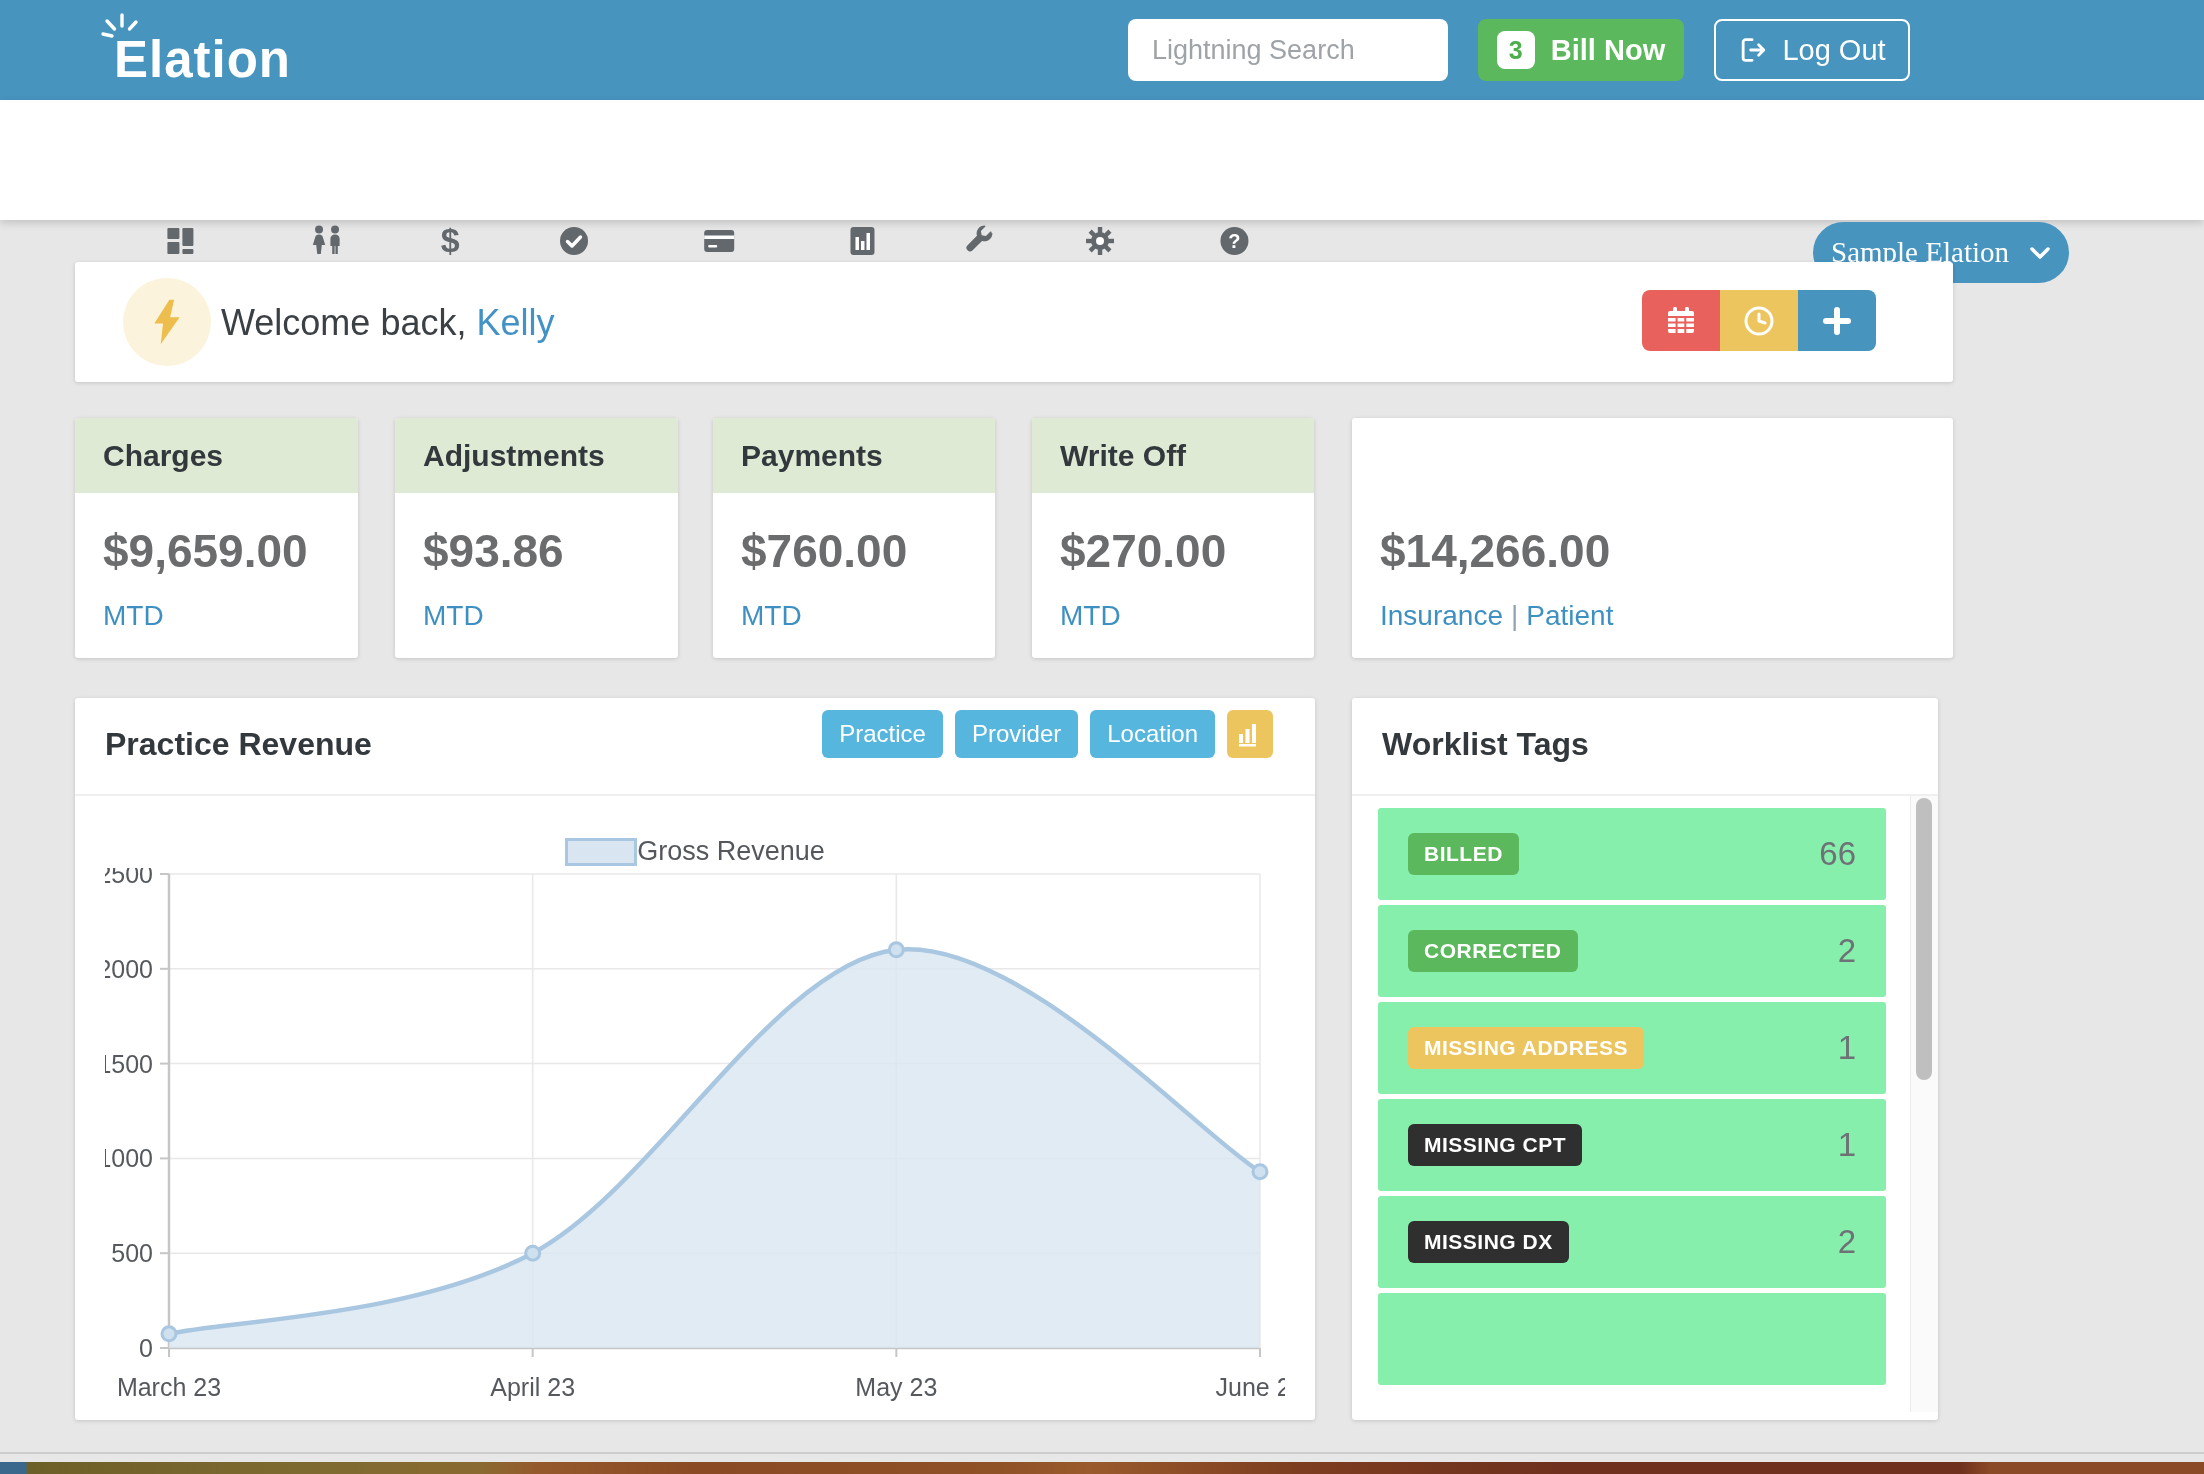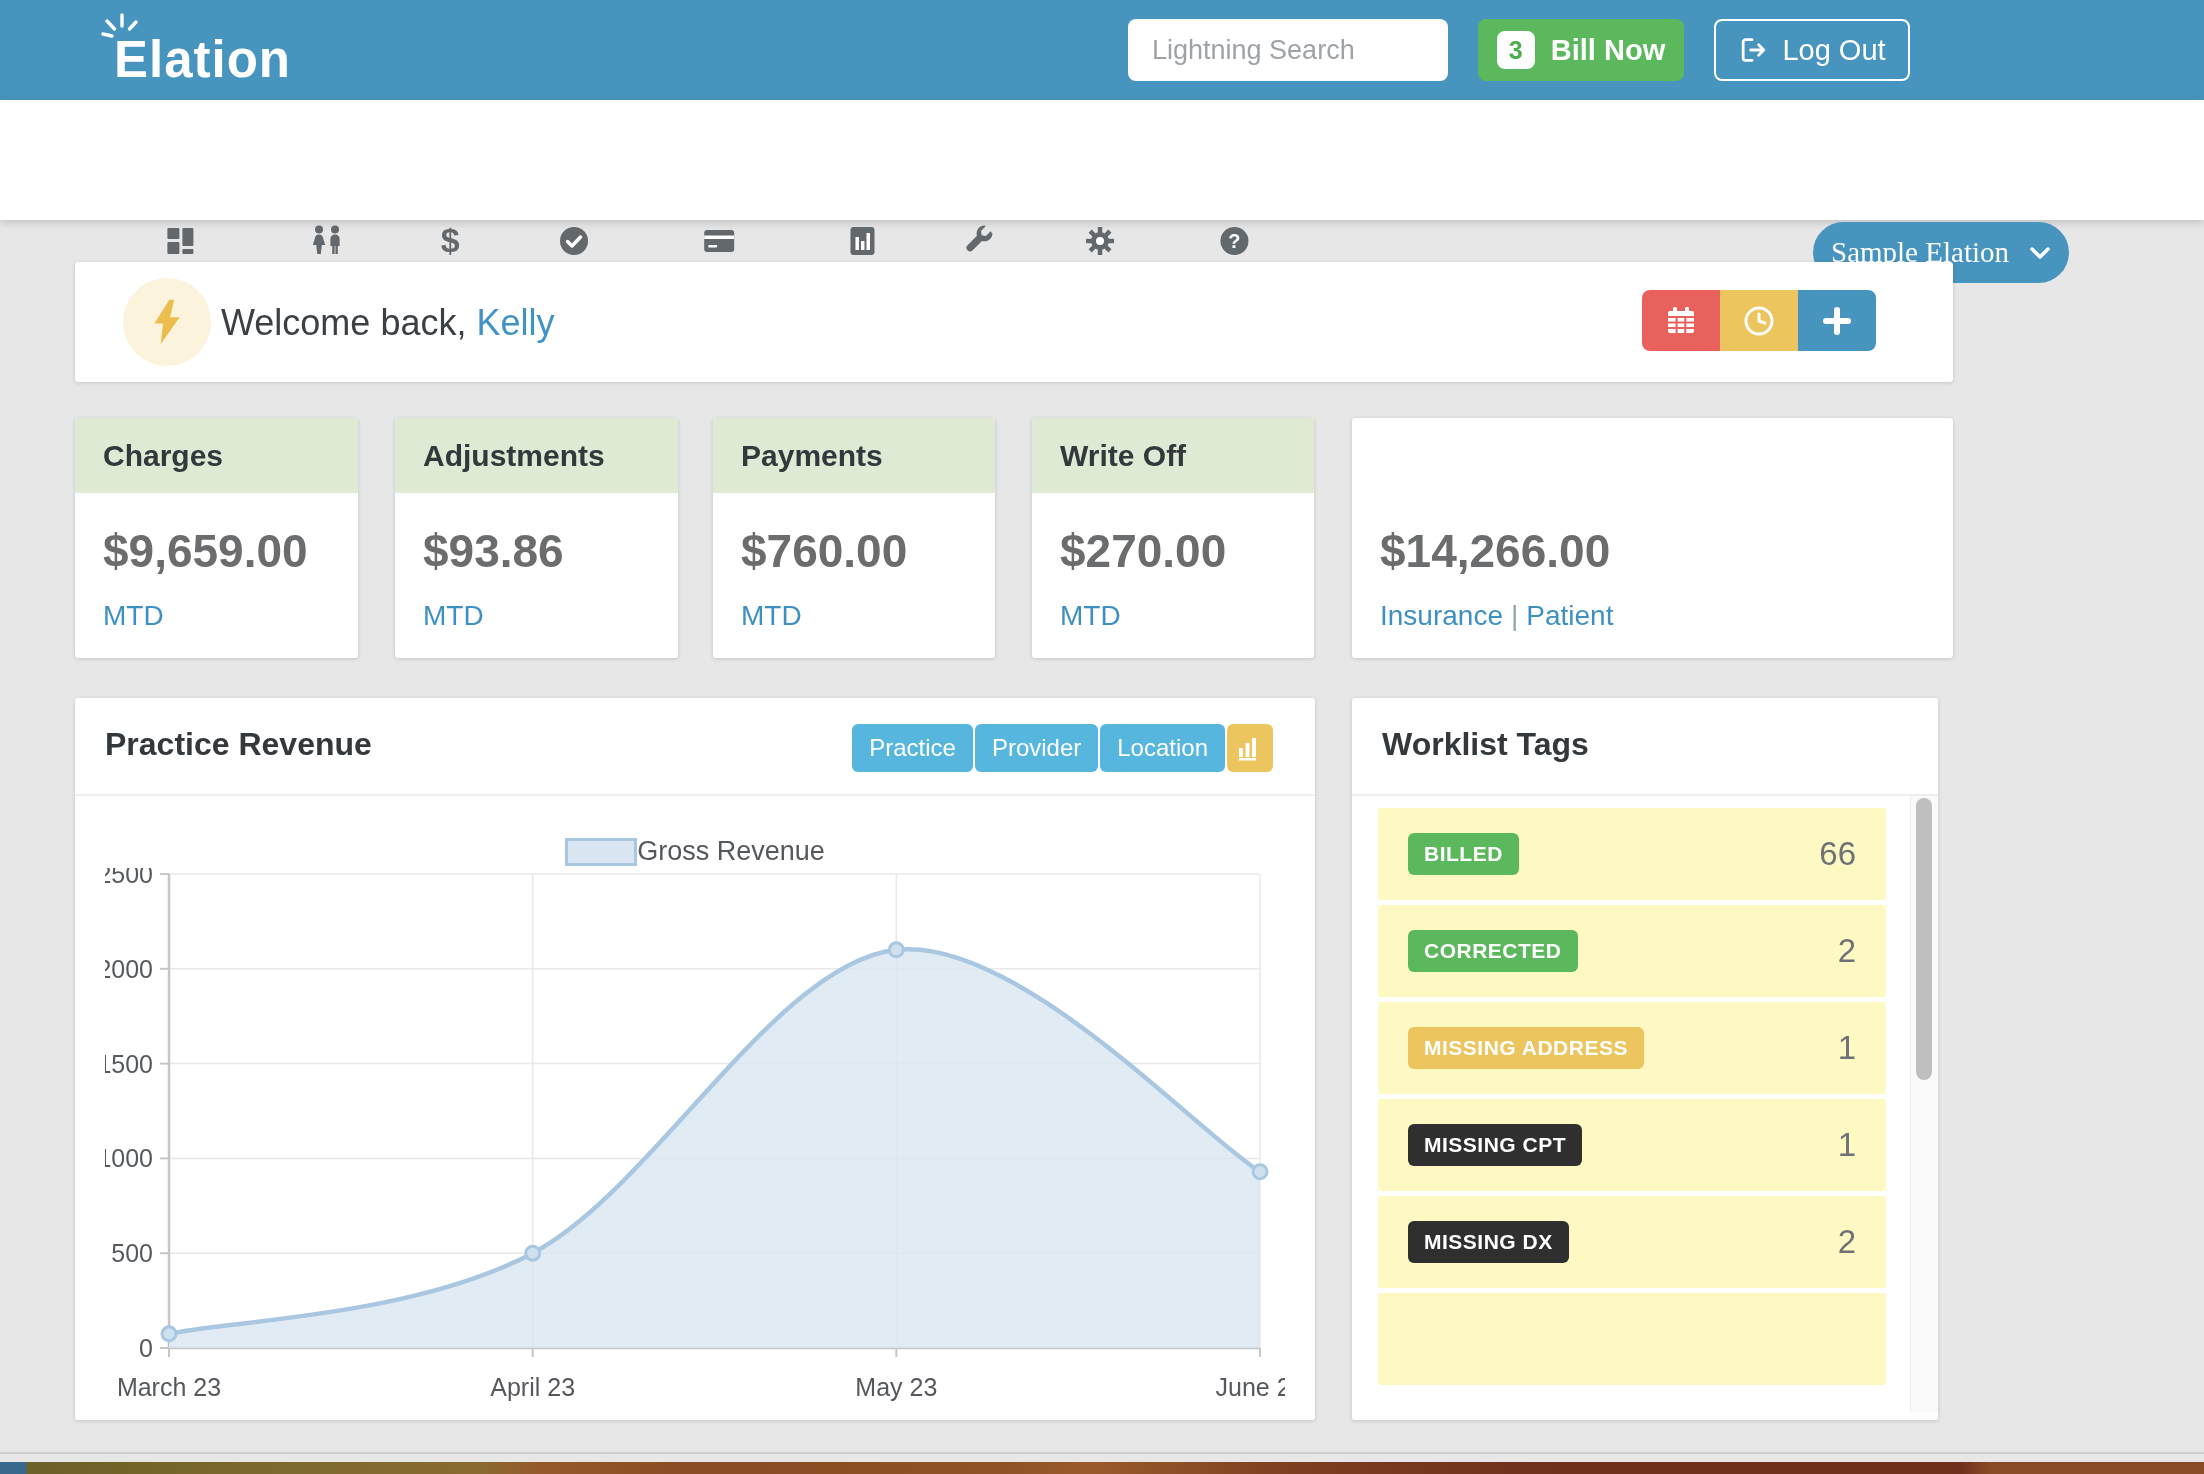--- a/index.html
+++ b/index.html
@@ -43,34 +43,34 @@
   .stat-link { position:absolute; left:28px; bottom:26px; font-size:28px; color:#3f90c2; text-decoration:none; cursor:pointer; }
   .ar-links { position:absolute; left:28px; bottom:26px; font-size:28px; }
   .ar-links a { color:#3f90c2; text-decoration:none; cursor:pointer; }
   .ar-links .sep { color:#8fa3b0; padding:0 8px; }
   .ar-links .bold { font-weight:normal; }
 
   
   .revenue-card { left:75px; top:698px; width:1240px; height:722px; }
   .panel-title { position:absolute; left:30px; top:28px; font-size:32px; font-weight:bold; color:#33383c; }
   .panel-divider { position:absolute; left:0; top:96px; width:100%; height:2px; background:#efefef; }
-  .revenue-buttons { position:absolute; right:42px; top:26px; display:flex; gap:2px;justify-content:center; }
+  .revenue-buttons { position:absolute; right:42px; top:12px; display:flex; gap:12px;justify-content:center; }
   .filter-btn { height:48px; padding:0 17px; background:#57b6dd; color:#fff; border:none; border-radius:6px; font-size:24px; cursor:pointer; font-family:"Liberation Sans",sans-serif; }
   .chart-btn { width:46px; height:48px; background:#ecc55e; border:none; border-radius:6px; display:flex; align-items:center; justify-content:center; cursor:pointer; }
   .revenue-legend { position:absolute; left:0; top:138px; width:100%; display:flex; justify-content:center; align-items:center; font-size:27px; color:#54585c; }
   .legend-swatch { width:72px; height:28px; background:#d9e6f1; border:3px solid #a9c7e0; }
   #revenue-chart { position:absolute; left:30px; top:170px; }
   #revenue-chart .tick { font-size:25px; fill:#55595d; font-family:"Liberation Sans",sans-serif; }
 
   
   .worklist-card { left:1352px; top:698px; width:586px; height:722px; }
   .worklist-track { position:absolute; right:0; top:98px; width:28px; height:616px; background:#fafafa; border-left:1px solid #ebebeb; }
   .worklist-thumb { position:absolute; right:6px; top:2px; width:16px; height:282px; background:#bfbfbf; border-radius:8px; cursor:pointer; }
   .worklist-list { position:absolute; left:26px; top:110px; width:508px; height:606px; overflow:hidden; display:flex; flex-direction:column; gap:5px; }
-  .worklist-row { flex:0 0 92px; background:#fef9c3; border-radius:3px; display:flex; align-items:center; padding:0 30px; cursor:pointer; }
+  .worklist-row { flex:0 0 92px; background:#86efac; border-radius:3px; display:flex; align-items:center; padding:0 30px; cursor:pointer; }
   .tag-badge { color:#fff; font-size:21px; font-weight:bold; letter-spacing:.5px; padding:9px 16px; border-radius:6px; }
   .row-count { margin-left:auto; font-size:33px; color:#6e7276; }
 
   
   .footer-line { position:absolute; left:0; top:1452px; width:2204px; height:2px; background:#cdcdcd; }
   .desktop-strip { position:absolute; left:0; top:1462px; width:2204px; height:12px;
     background:linear-gradient(90deg,#39688c 0px,#39688c 26px,#6d5f28 27px,#7d6a30 300px,#8a6a30 480px,#95582b 540px,#8a4a24 700px,#8f5126 1000px,#9a5a2b 1090px,#7c3d20 1300px,#6f301d 1560px,#6f301d 1960px,#8a4a26 1990px,#8a4a26 2204px); }
 </style>
 </head>
 <body>

